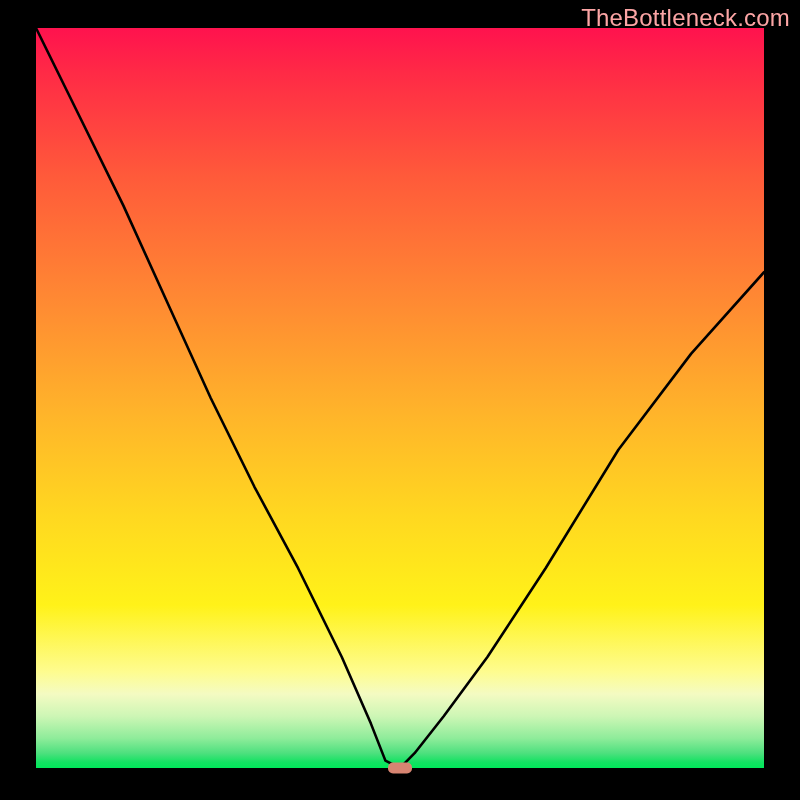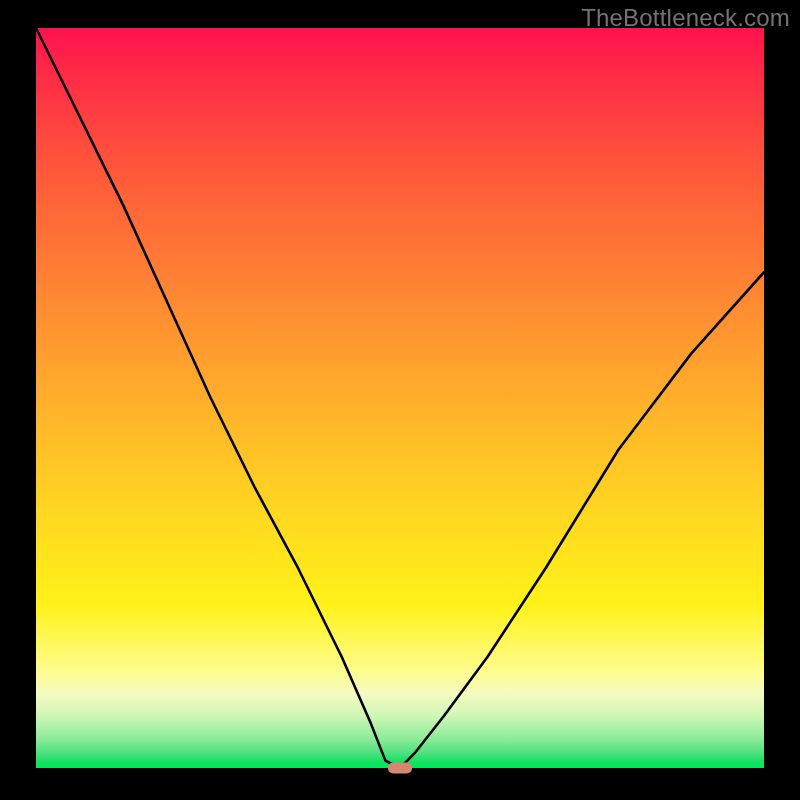--- a/index.html
+++ b/index.html
@@ -14,21 +14,21 @@
   .frame {
     position: relative;
     width: 800px;
     height: 800px;
     background: #000;
   }
   .watermark {
     position: absolute;
     top: 4px;
     right: 10px;
-    color: #737373;
+    color: #fca5a5;
     font-size: 24px;
     font-weight: 500;
     letter-spacing: 0.2px;
     z-index: 10;
   }
   .plot-area {
     position: absolute;
     left: 36px;
     top: 28px;
     width: 728px;

